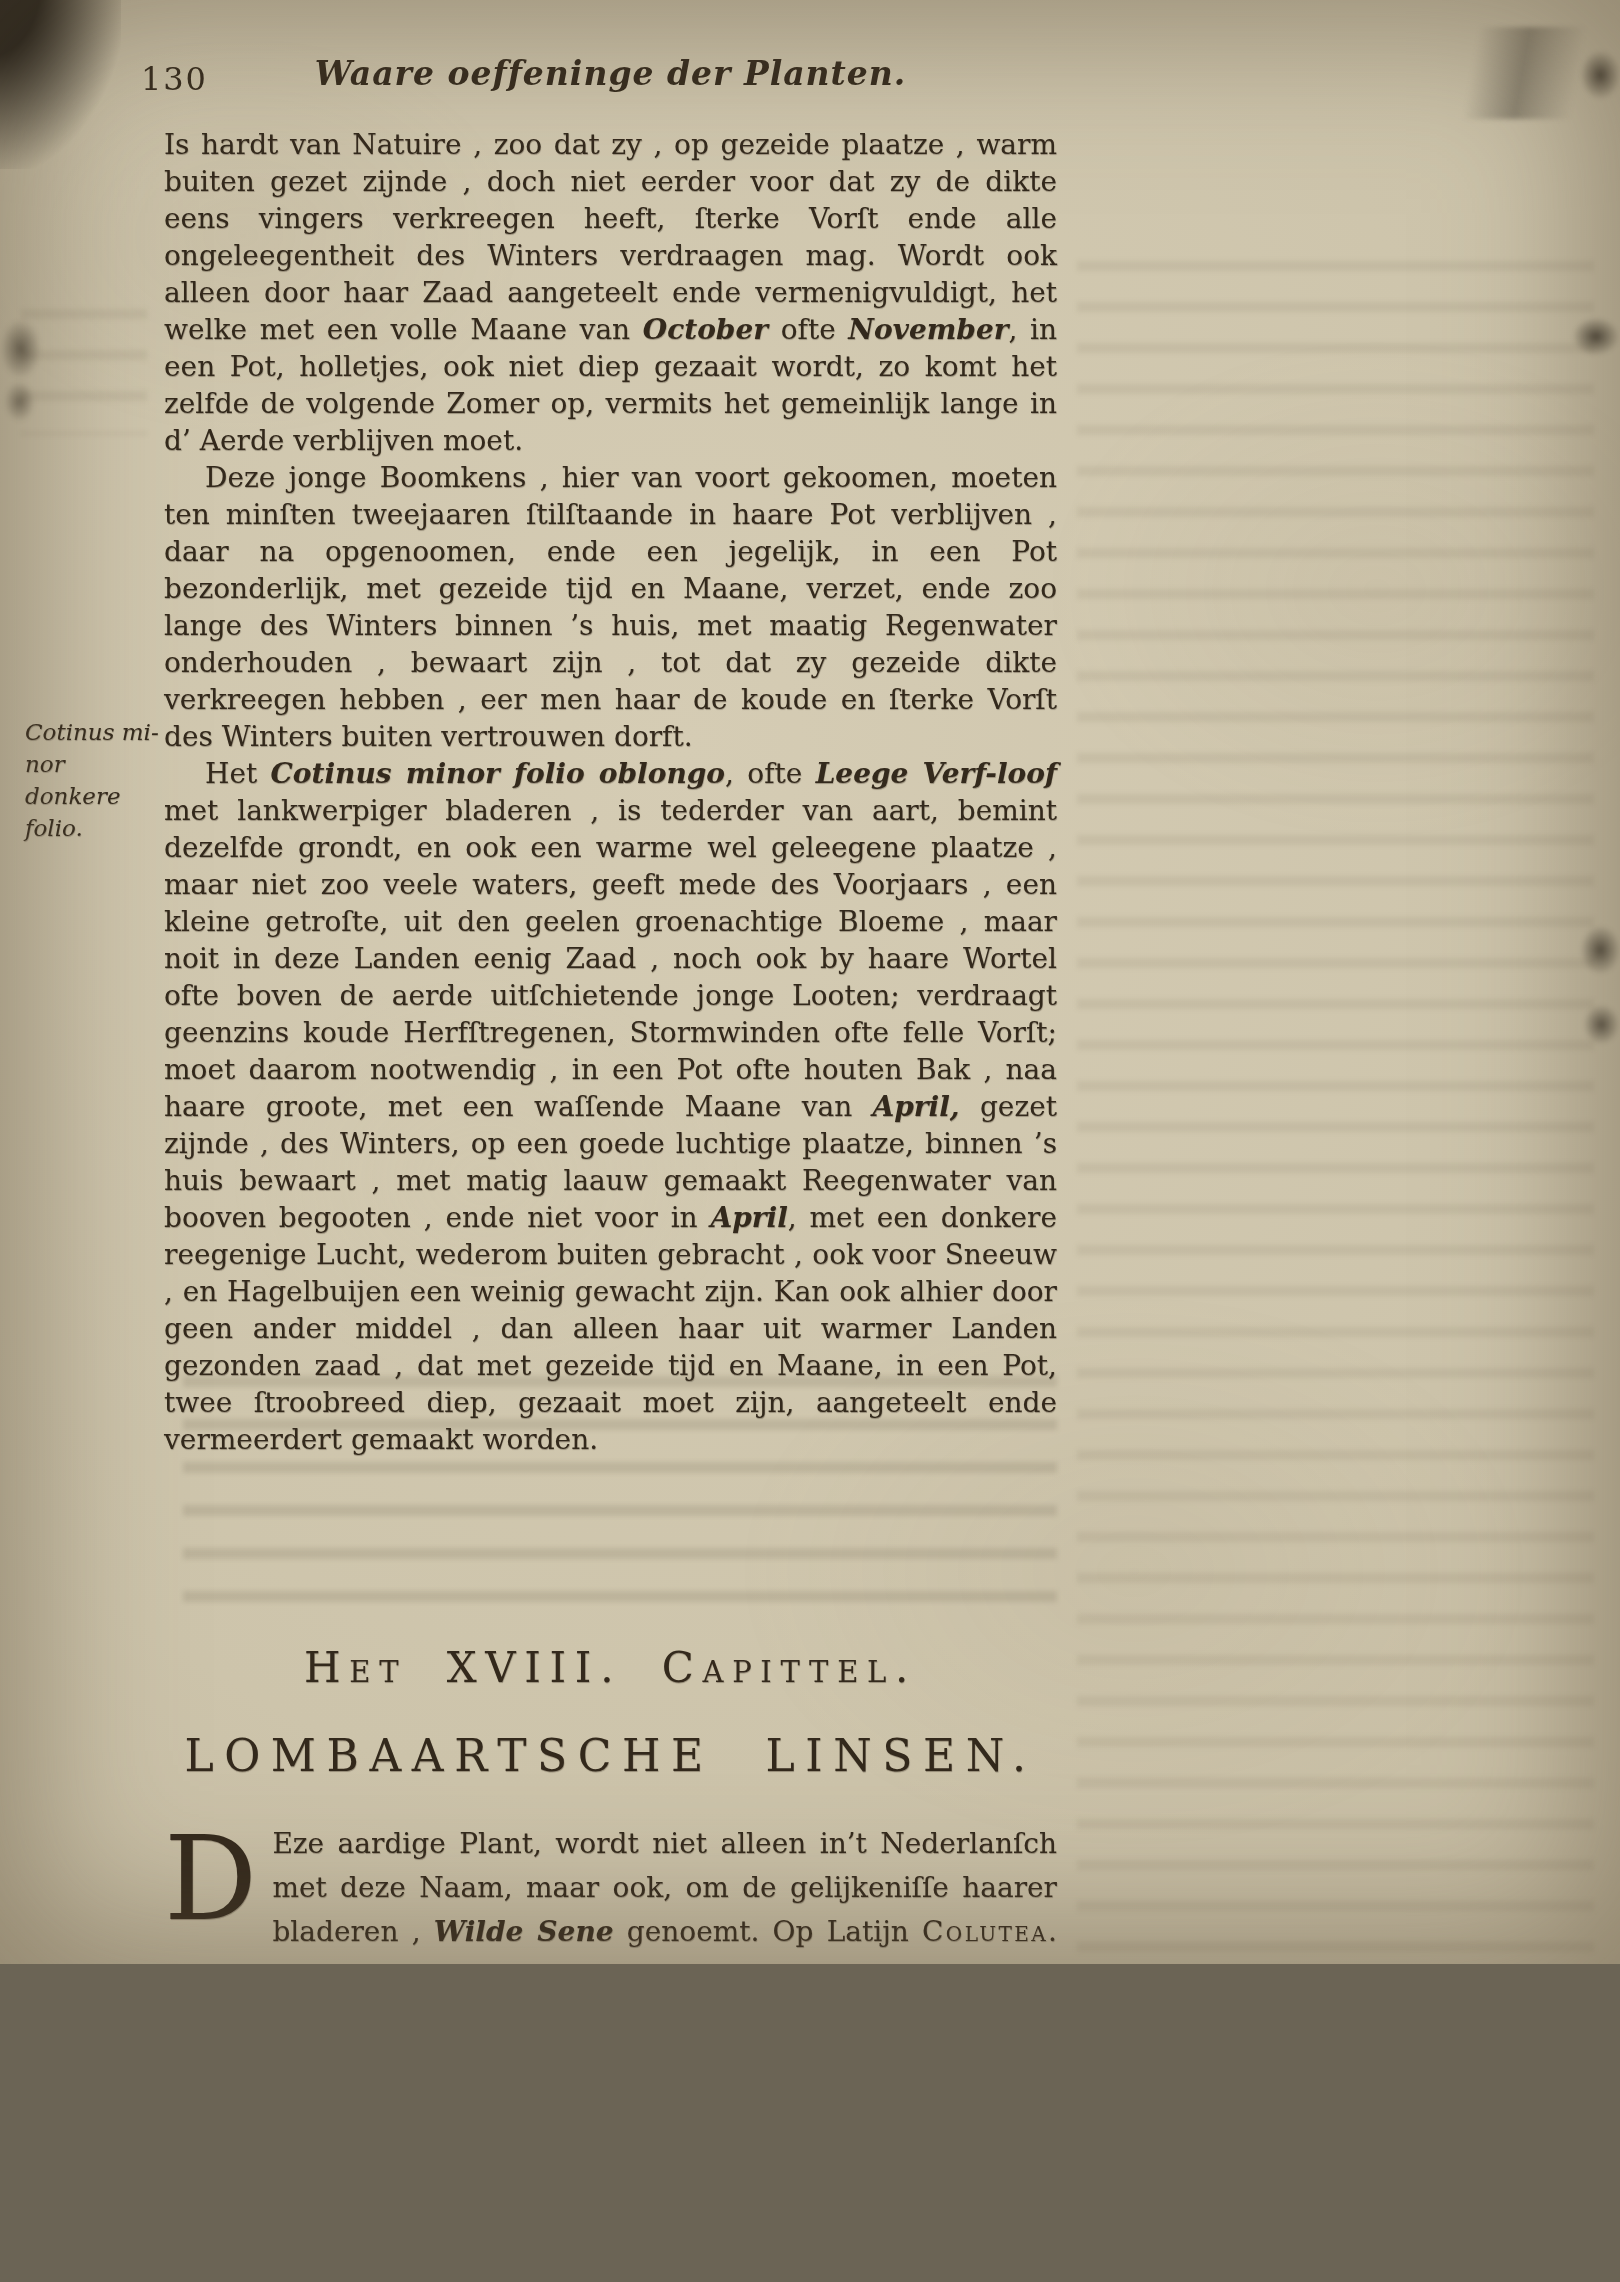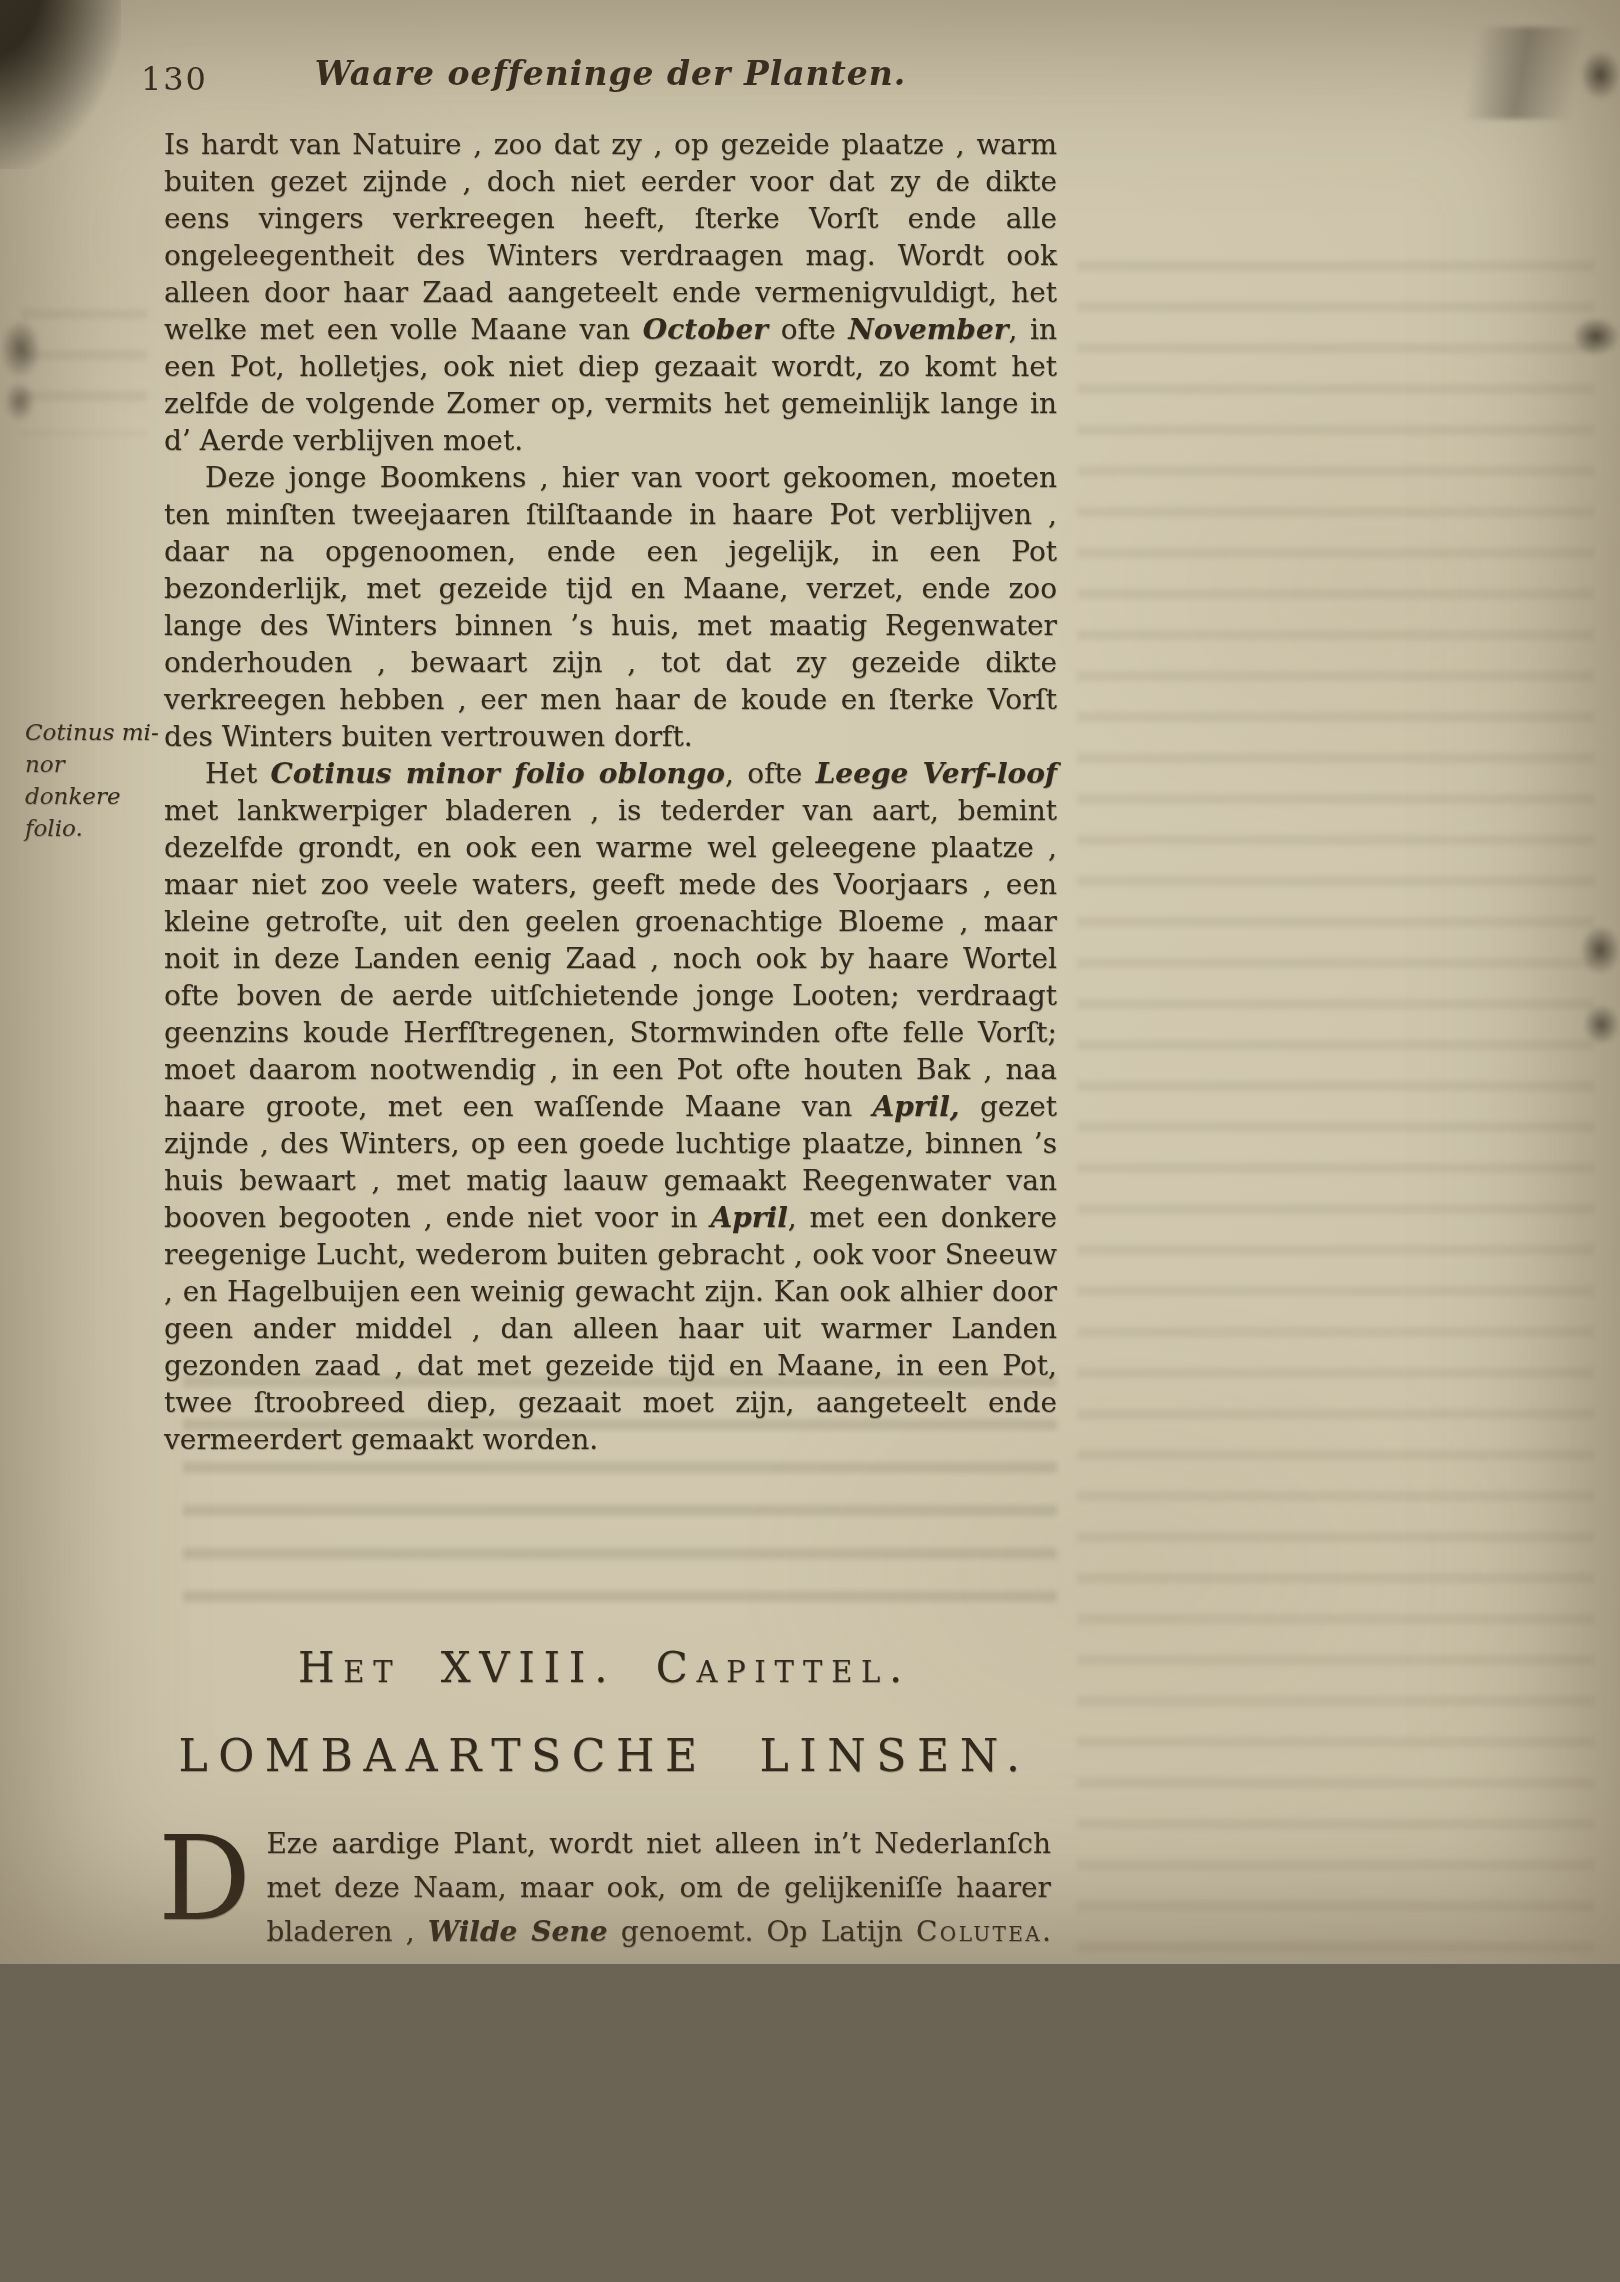--- a/index.html
+++ b/index.html
@@ -27,21 +27,21 @@
   .page-number{position:absolute;left:141px;top:60px;font-size:32px;letter-spacing:1.9px;}
   .running-header{position:absolute;left:164px;top:54px;width:893px;text-align:center;font-style:italic;font-weight:700;font-size:33px;letter-spacing:1px;}
   .text-block{position:absolute;left:164px;top:126px;width:893px;font-size:28px;line-height:37px;text-align:justify;
     text-shadow:0.4px 0.6px 0.7px rgba(51,41,28,0.35);}
   .para{margin:0;text-indent:41px;}
   .para.no-indent{text-indent:0;}
   .it{font-style:italic;font-weight:bold;}
   .sc{font-variant:small-caps;letter-spacing:2.4px;}
   .margin-note{position:absolute;left:25px;top:716px;width:137px;font-style:italic;font-size:23px;line-height:32px;
     text-shadow:0.4px 0.6px 0.7px rgba(51,41,28,0.3);}
-  .chapter{position:absolute;left:158px;top:1643px;width:893px;text-shadow:0.4px 0.6px 0.7px rgba(51,41,28,0.35);}
+  .chapter{position:absolute;left:164px;top:1643px;width:893px;text-shadow:0.4px 0.6px 0.7px rgba(51,41,28,0.35);}
   .chap-title{text-align:center;font-variant:small-caps;font-size:42px;letter-spacing:8.7px;word-spacing:17.4px;}
   .chap-subtitle{text-align:center;font-size:44px;letter-spacing:10.6px;word-spacing:27px;margin-top:38px;white-space:nowrap;}
   .chap-para{margin:41px 0 0 0;font-size:28px;line-height:44px;text-align:justify;text-indent:0;}
   .dropcap{float:left;font-size:116px;line-height:106px;padding:3.9px 15.4px 0 0;}
   .catchword{position:absolute;left:164px;top:2194px;width:888px;text-align:right;font-size:29px;
     text-shadow:0.4px 0.6px 0.7px rgba(51,41,28,0.35);}
 </style>
 </head>
 <body>
 

